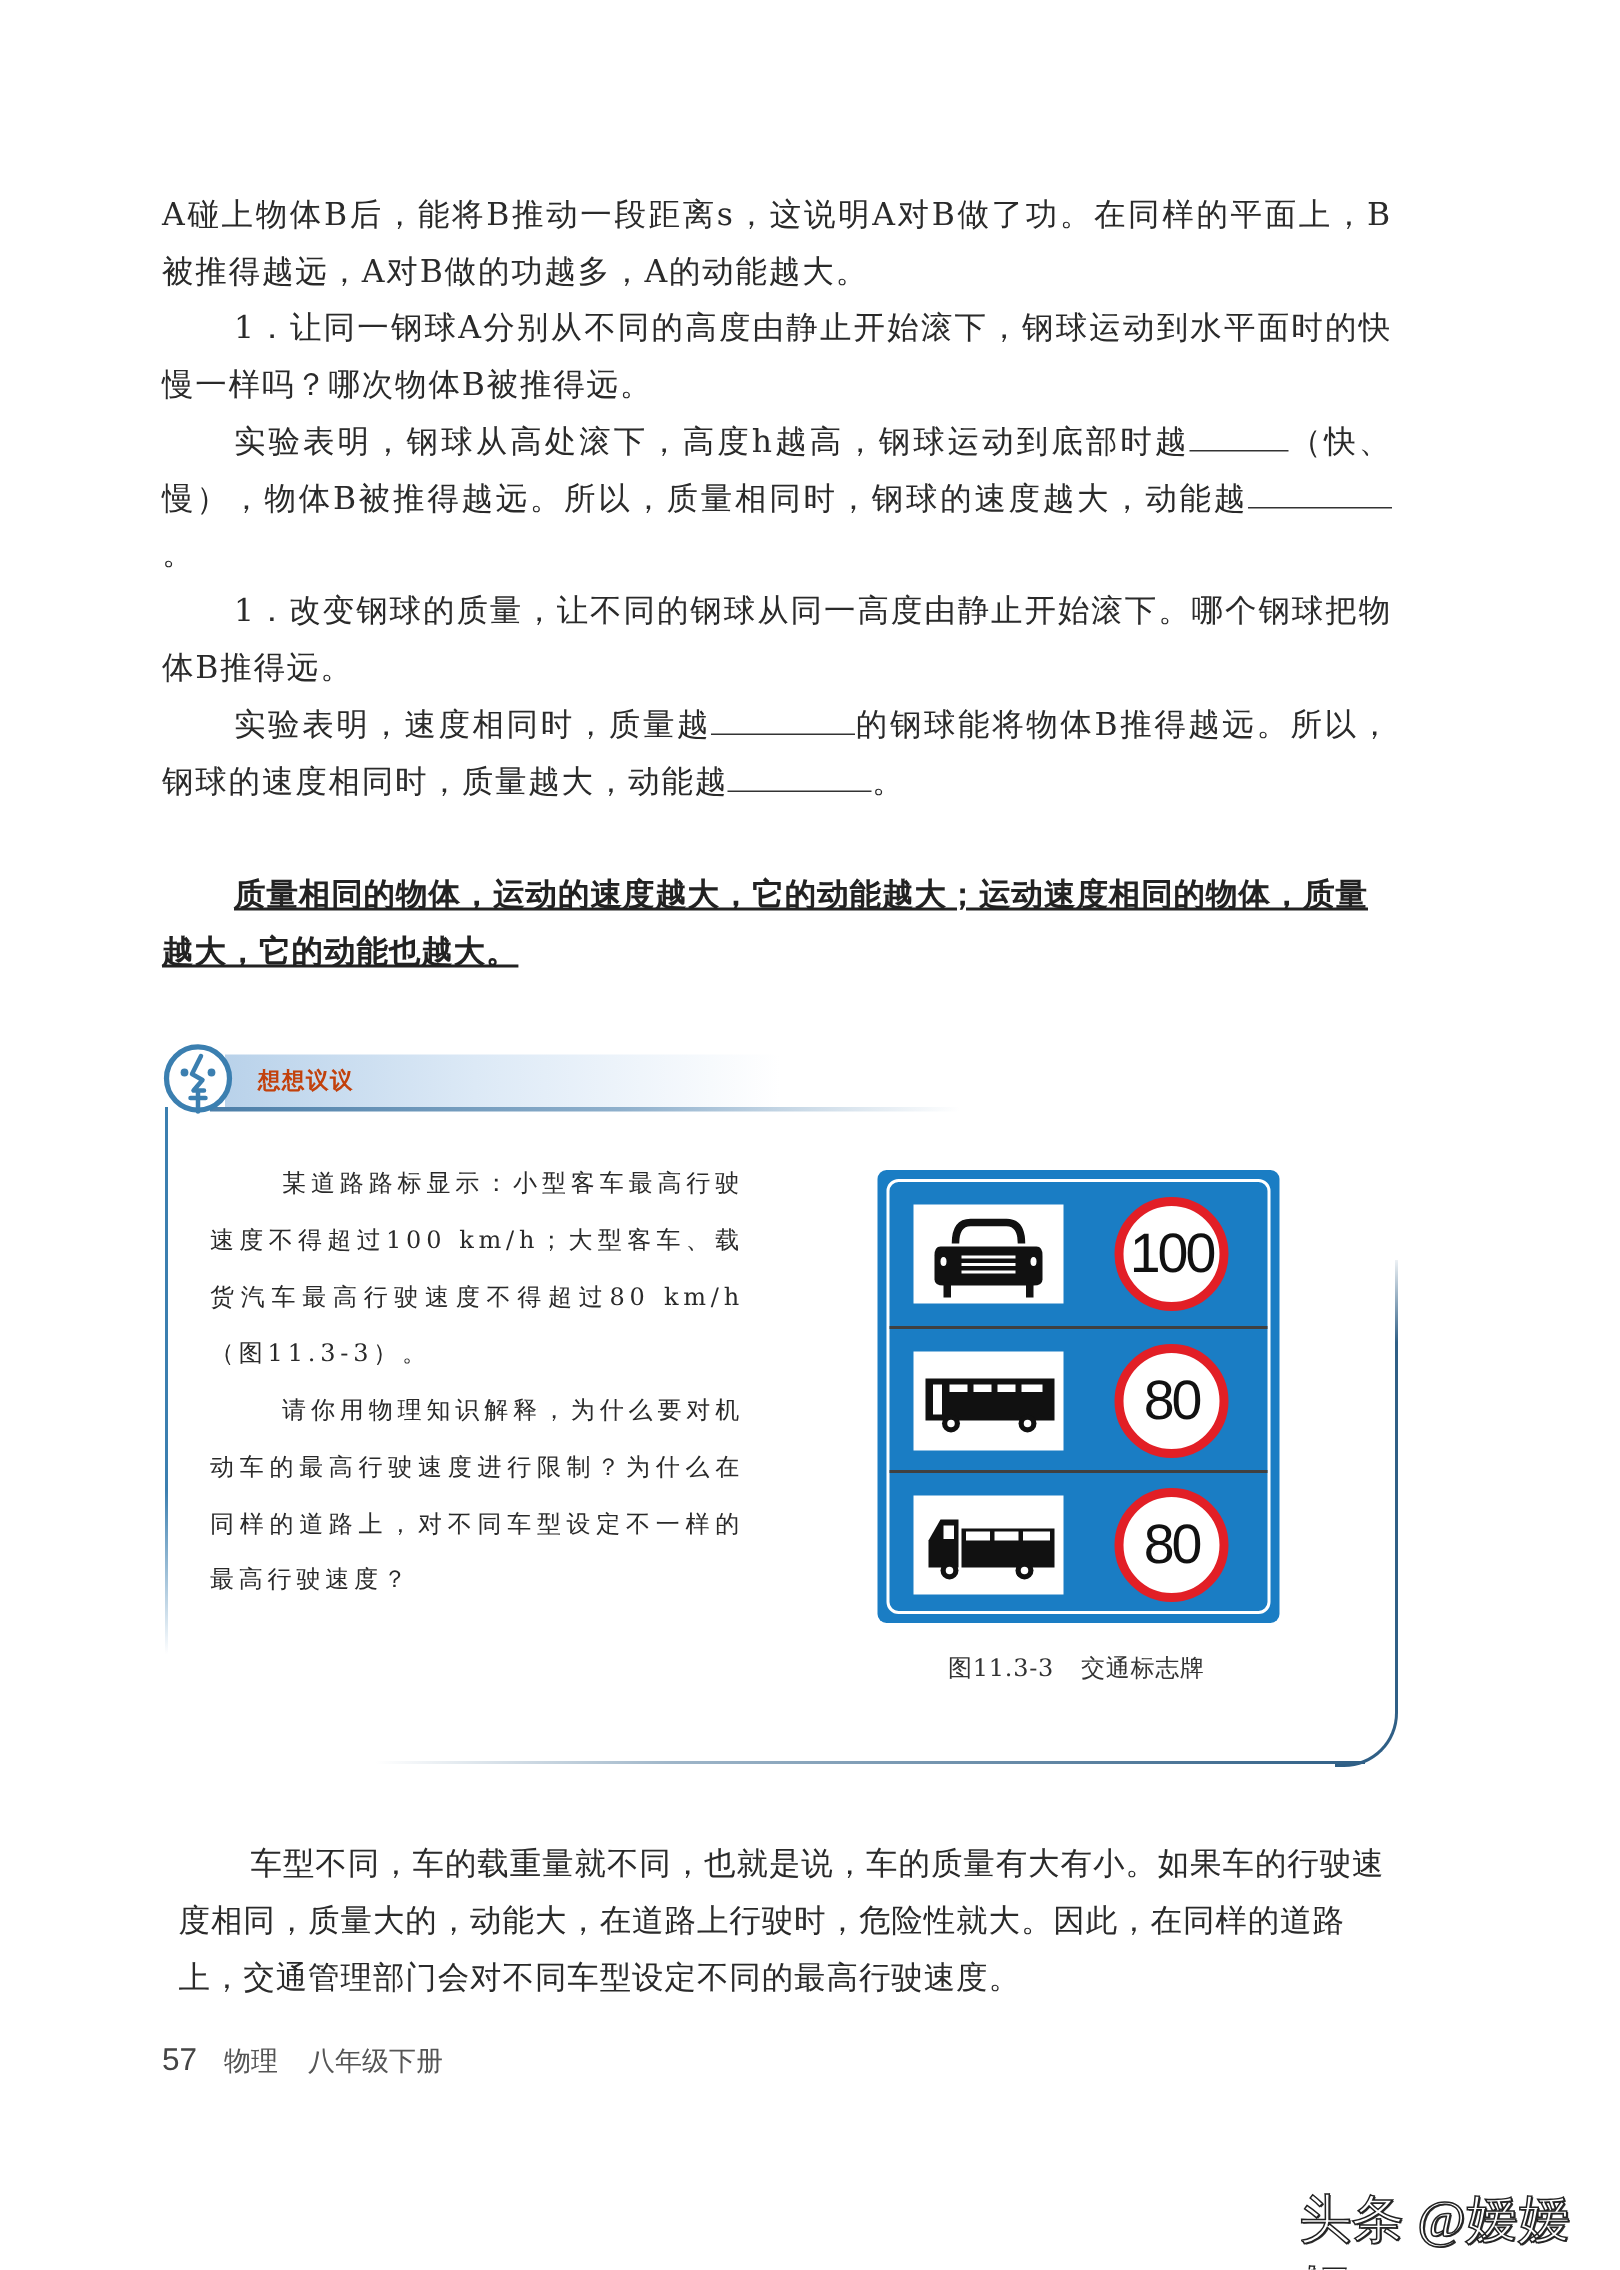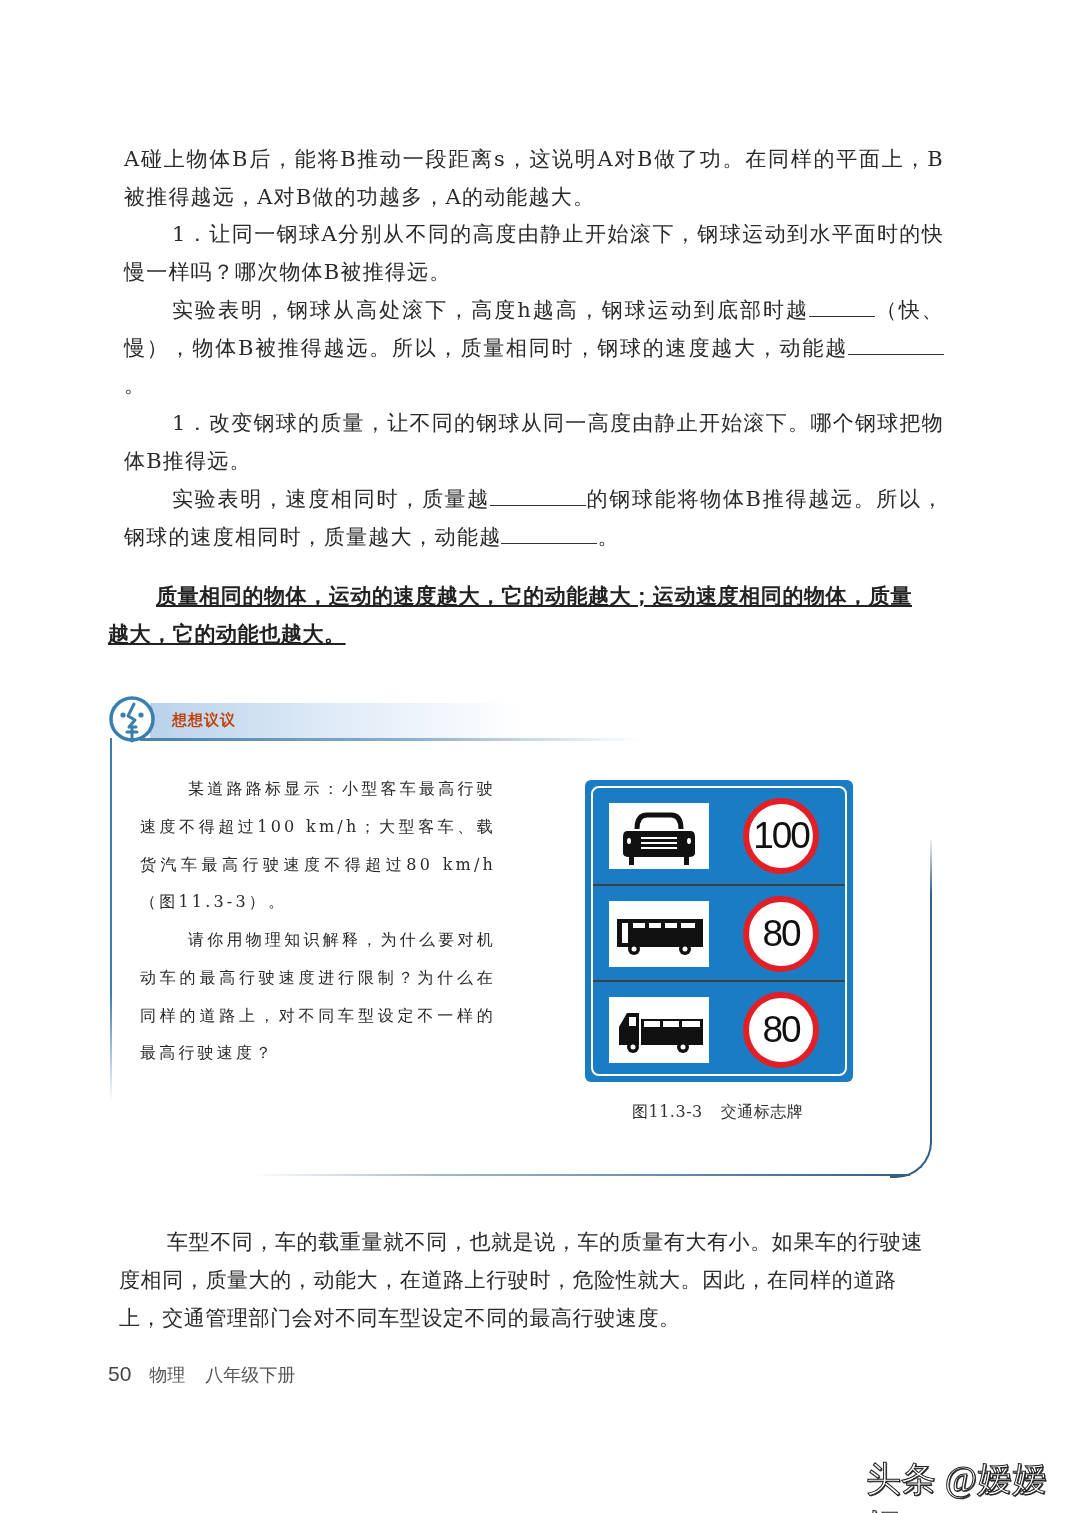--- a/index.html
+++ b/index.html
@@ -2,21 +2,21 @@
 <html><head>
 <meta charset="utf-8">
 <style>
   html, body { margin: 0; padding: 0; }
   body {
     width: 1080px; height: 1513px; background: #ffffff; position: relative; overflow: hidden;
     font-family: "DejaVu Serif", "Liberation Serif", serif; color: #2a2a2a;
   }
   .p {
     position: absolute; left: 108px; width: 820px; font-size: 21px; line-height: 37.5px;
-    letter-spacing: 1.2px; text-align: justify; margin: 16px;
+    letter-spacing: 1.2px; text-align: justify; margin: 0;
   }
   .ind { text-indent: 48px; }
   .blank { display: inline-block; border-bottom: 1.5px solid #333; height: 22px; vertical-align: baseline; }
   .bold {
     position: absolute; left: 108px; width: 820px; font-family: "DejaVu Sans", "Liberation Sans", sans-serif;
     font-weight: bold; font-size: 21px; line-height: 38px; letter-spacing: 0.6px; color: #222; margin: 0; text-decoration: underline;
   }
   .sans {
     position: absolute; left: 108px; width: 820px; font-family: "DejaVu Sans", "Liberation Sans", sans-serif;
     font-size: 21px; line-height: 38px; letter-spacing: 0.6px; color: #2a2a2a; margin: 11px;
@@ -148,15 +148,15 @@
         </div>
         <div class="limit">80</div>
       </div>
     </div>
   </div>
   <div class="caption"><span>图11.3-3</span><span class="gap"></span><span>交通标志牌</span></div>
 </div>
 
 <p class="sans ind" style="top:1212px;">车型不同，车的载重量就不同，也就是说，车的质量有大有小。如果车的行驶速度相同，质量大的，动能大，在道路上行驶时，危险性就大。因此，在同样的道路上，交通管理部门会对不同车型设定不同的最高行驶速度。</p>
 
-<div class="footer"><span class="num">50</span><span>物理</span><span class="sub">八年级下册</span></div>
+<div class="footer"><span class="num">57</span><span>物理</span><span class="sub">八年级下册</span></div>
 
 <div class="watermark">头条 @嫒嫒妈</div>
 
 </body></html>

